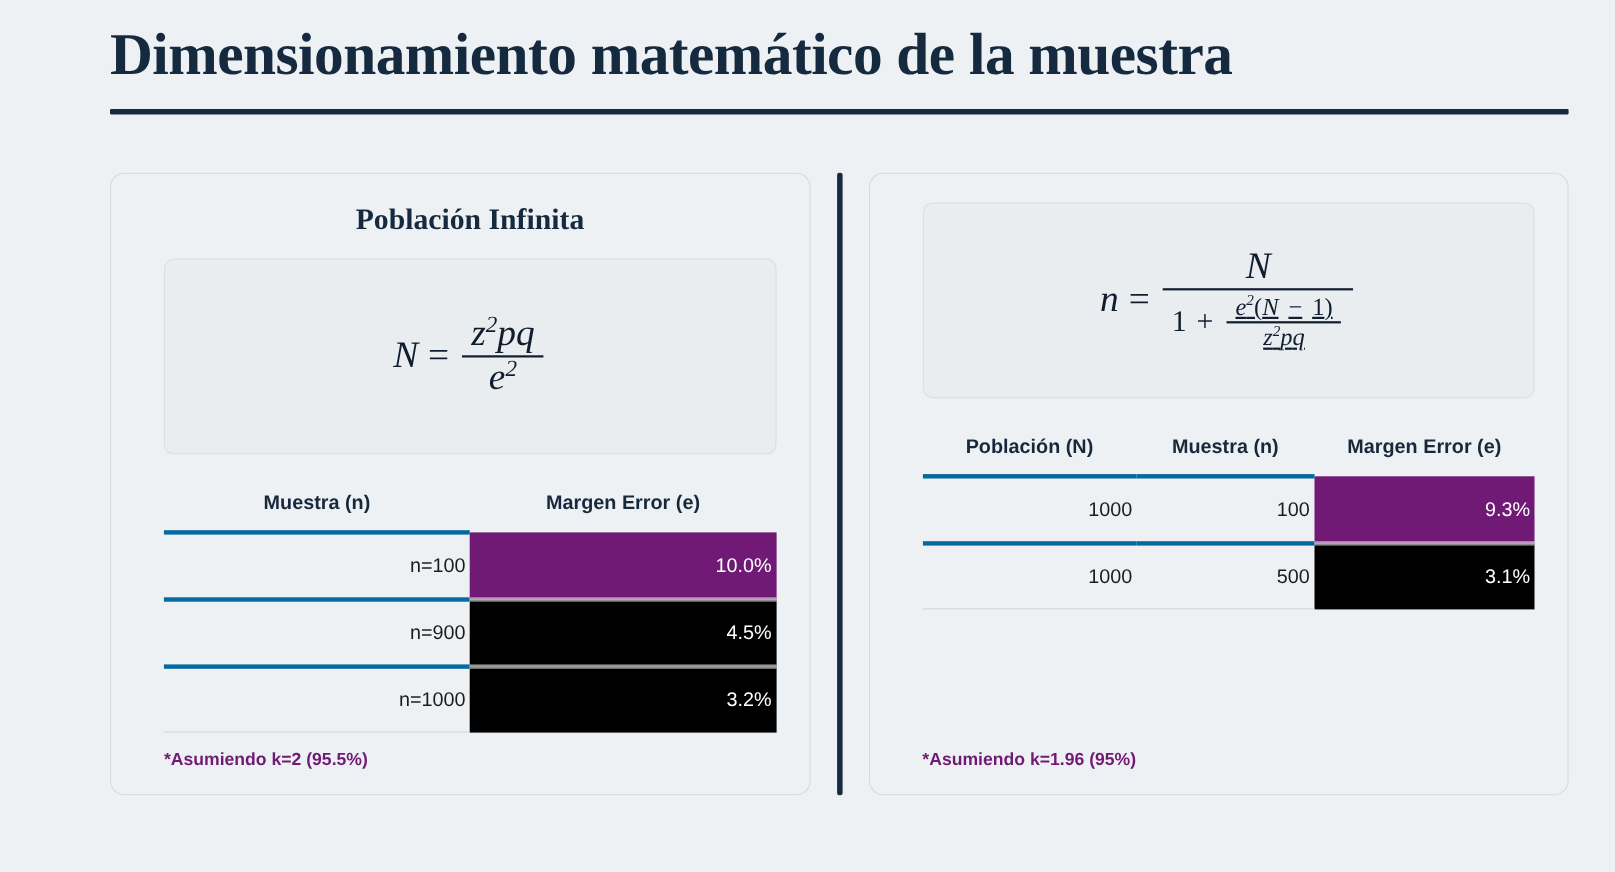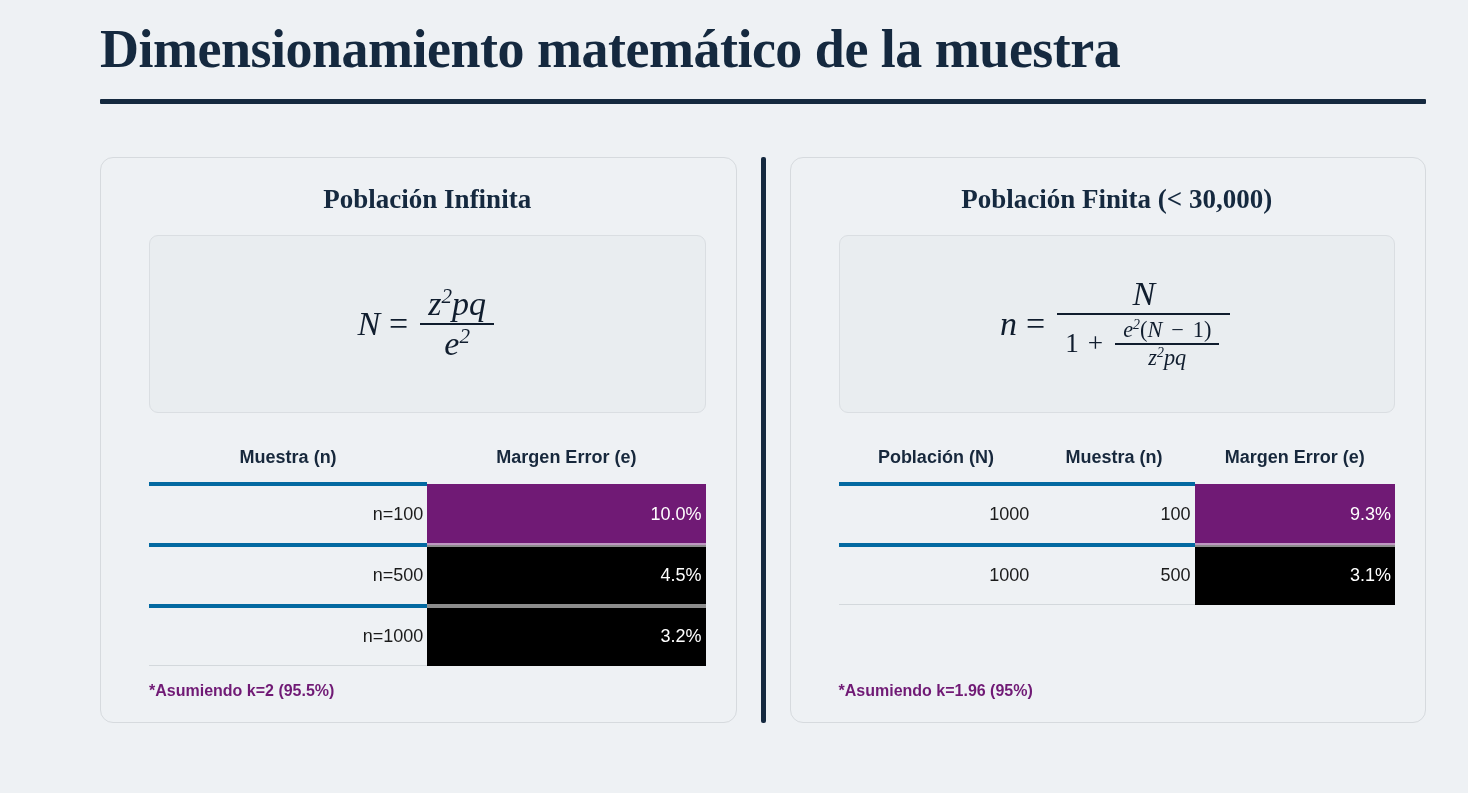--- a/index.html
+++ b/index.html
@@ -133,21 +133,21 @@
     height: 2px;
     background: #101d2e;
   }
   sup.exp {
     font-size: 0.62em;
     vertical-align: super;
     font-style: italic;
     line-height: 0;
   }
   .small-frac { font-size: 0.80em; }
-  .smaller-frac { font-size: 0.82em; }
+  .smaller-frac { font-size: 0.82em; text-decoration: underline; }
 
   
   .data-table {
     width: 100%;
     border-collapse: collapse;
     margin-top: 28px;
     table-layout: fixed;
   }
   .data-table th {
     font-family: "Liberation Sans", sans-serif;
@@ -244,37 +244,36 @@
             <th>Muestra (n)</th>
             <th>Margen Error (e)</th>
           </tr>
         </thead>
         <tbody>
           <tr>
             <td>n=100</td>
             <td class="cell-green">10.0%</td>
           </tr>
           <tr>
-            <td>n=500</td>
+            <td>n=900</td>
             <td class="cell-red">4.5%</td>
           </tr>
           <tr>
             <td>n=1000</td>
             <td class="cell-red">3.2%</td>
           </tr>
         </tbody>
       </table>
 
       <div class="footnote">*Asumiendo k=2 (95.5%)</div>
     </section>
 
     <div class="divider"></div>
 
     <section class="card">
-      <h2 class="card-title">Población Finita (&lt; 30,000)</h2>
 
       <div class="formula-box">
         <span class="math">
           <span class="mi">n</span>
           <span class="mo">=</span>
           <span class="frac">
             <span class="num">
               <span class="mi">N</span>
             </span>
             <span class="bar"></span>

